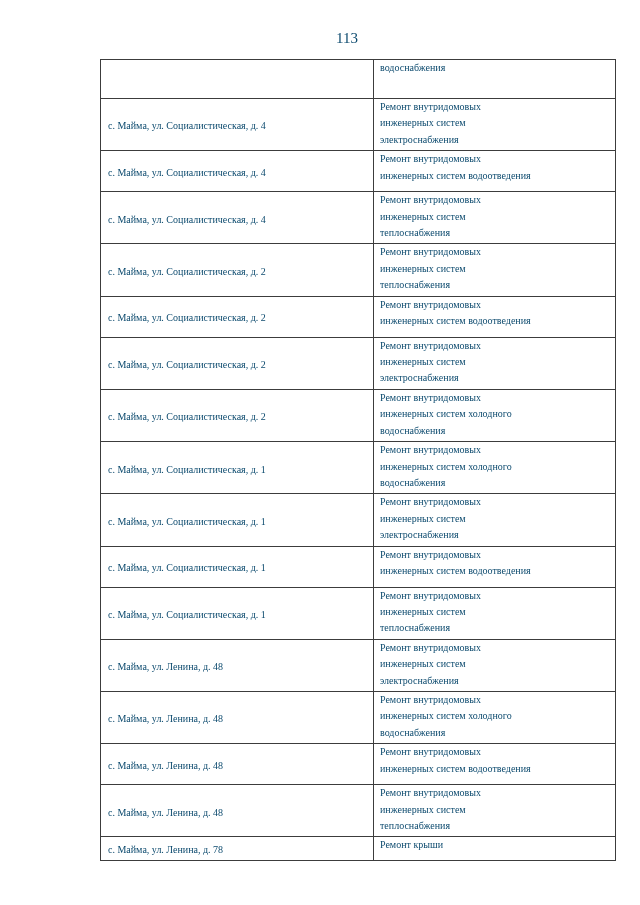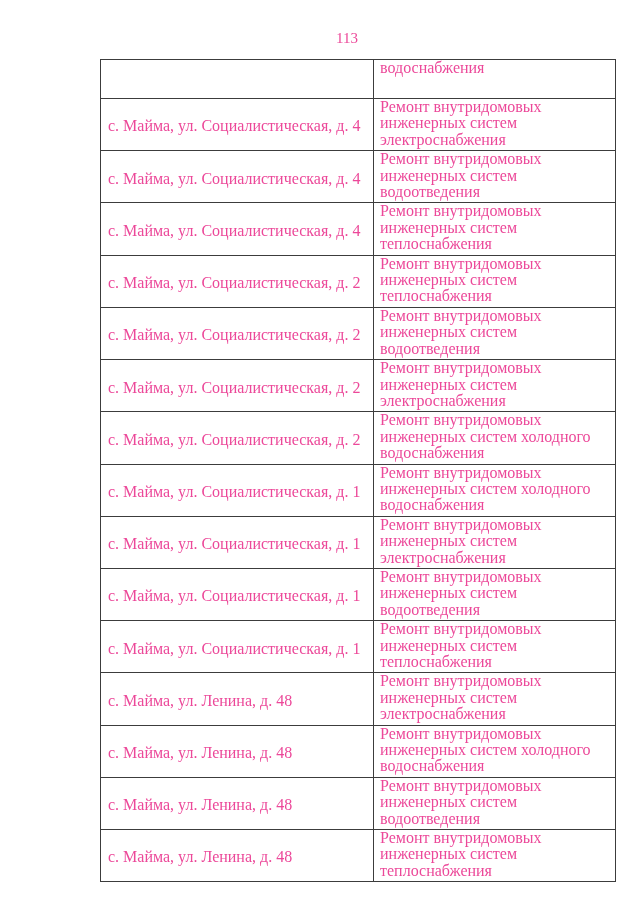--- a/index.html
+++ b/index.html
@@ -6,40 +6,40 @@
     margin: 0;
     padding: 0;
     background: #ffffff;
   }
   .page {
     position: relative;
     width: 640px;
     height: 905px;
     background: #ffffff;
     font-family: "Liberation Serif", "DejaVu Serif", serif;
-    color: #ec4899;
+    color: #0c4a6e;
     overflow: hidden;
   }
   .page-number {
     position: absolute;
     top: 30px;
     left: 100px;
     width: 494px;
     text-align: center;
     font-size: 15px;
     line-height: 17px;
   }
   table.repairs {
     position: absolute;
     top: 59px;
     left: 100px;
     width: 494px;
     border-collapse: collapse;
     table-layout: fixed;
-    font-size: 16px;
+    font-size: 10px;
     line-height: 16.4px;
   }
   table.repairs td {
     border: 1px solid #3c3c3c;
     overflow: hidden;
   }
   td.address-cell {
     width: 261px;
     vertical-align: middle;
     padding: 5px 4px 1px 7px;
@@ -147,15 +147,19 @@
           <td class="address-cell">с. Майма, ул. Ленина, д. 48</td>
           <td class="work-cell">Ремонт внутридомовых
 инженерных систем водоотведения</td>
         </tr>
         <tr class="lines-3">
           <td class="address-cell">с. Майма, ул. Ленина, д. 48</td>
           <td class="work-cell">Ремонт внутридомовых
 инженерных систем
 теплоснабжения</td>
         </tr>
+        <tr class="lines-1">
+          <td class="address-cell">с. Майма, ул. Ленина, д. 78</td>
+          <td class="work-cell">Ремонт крыши</td>
+        </tr>
       </tbody>
   </table>
 </div>
 
 </body></html>

